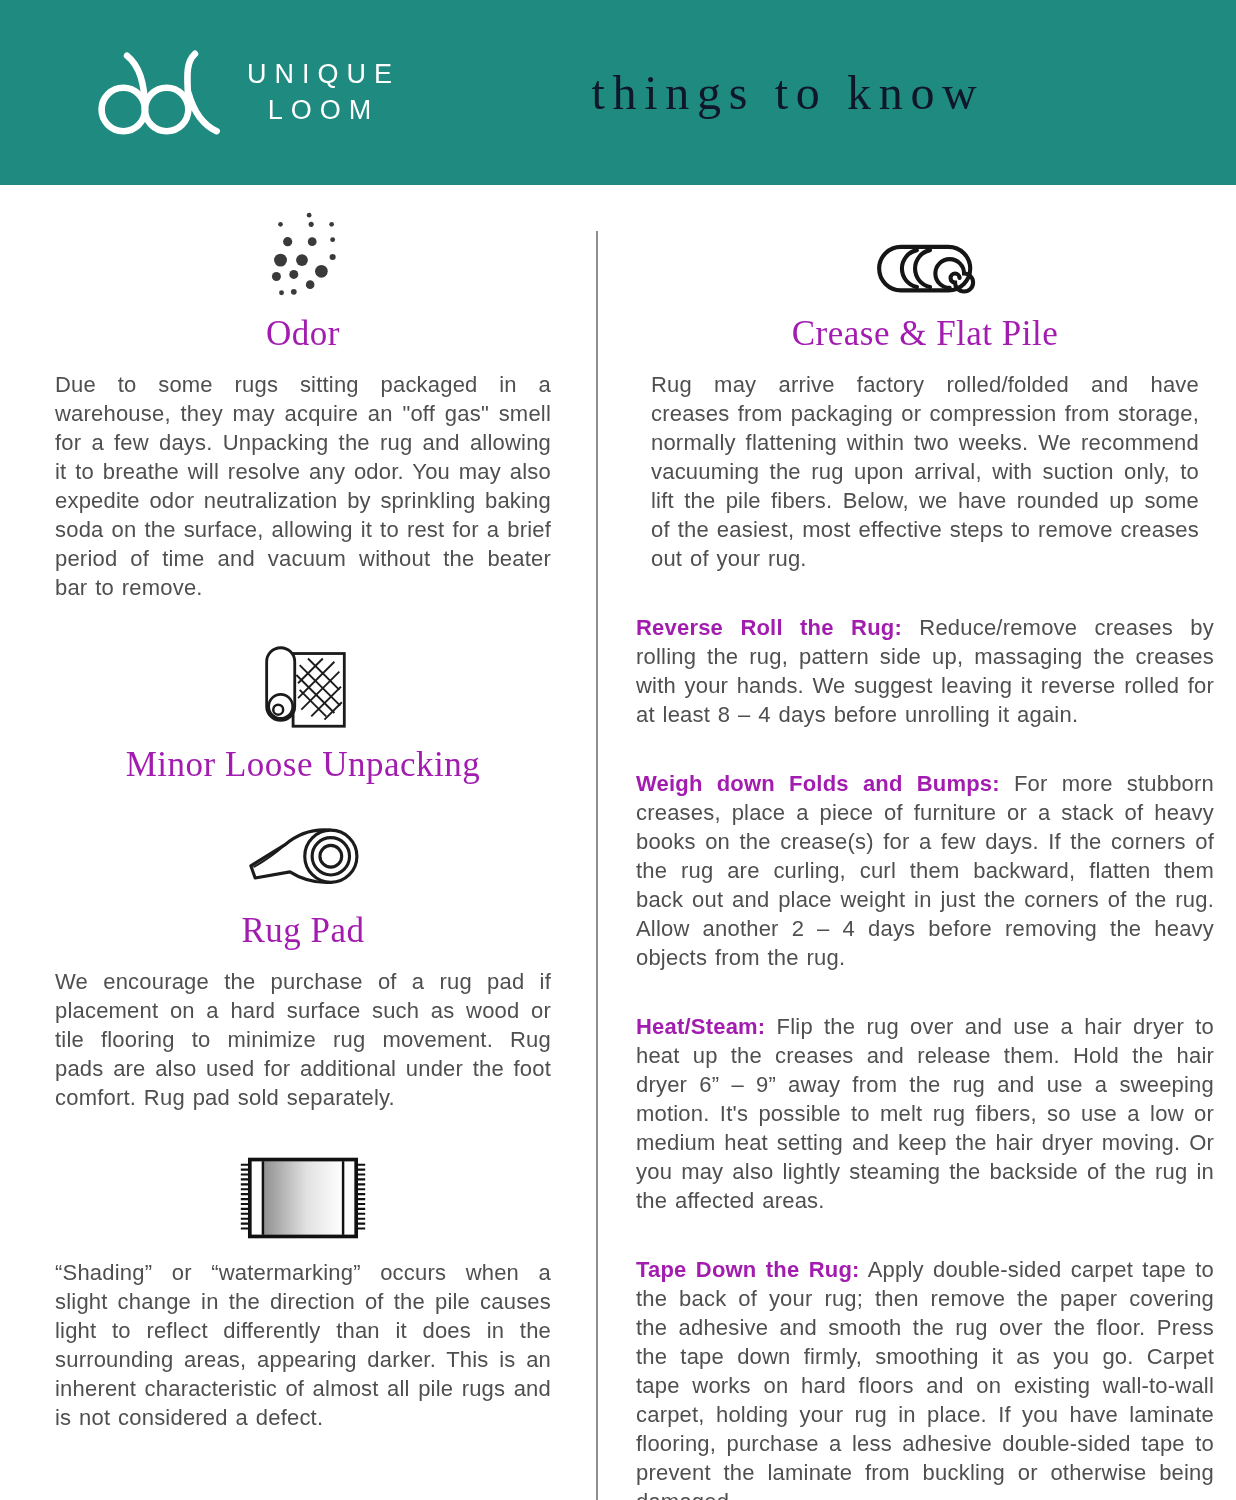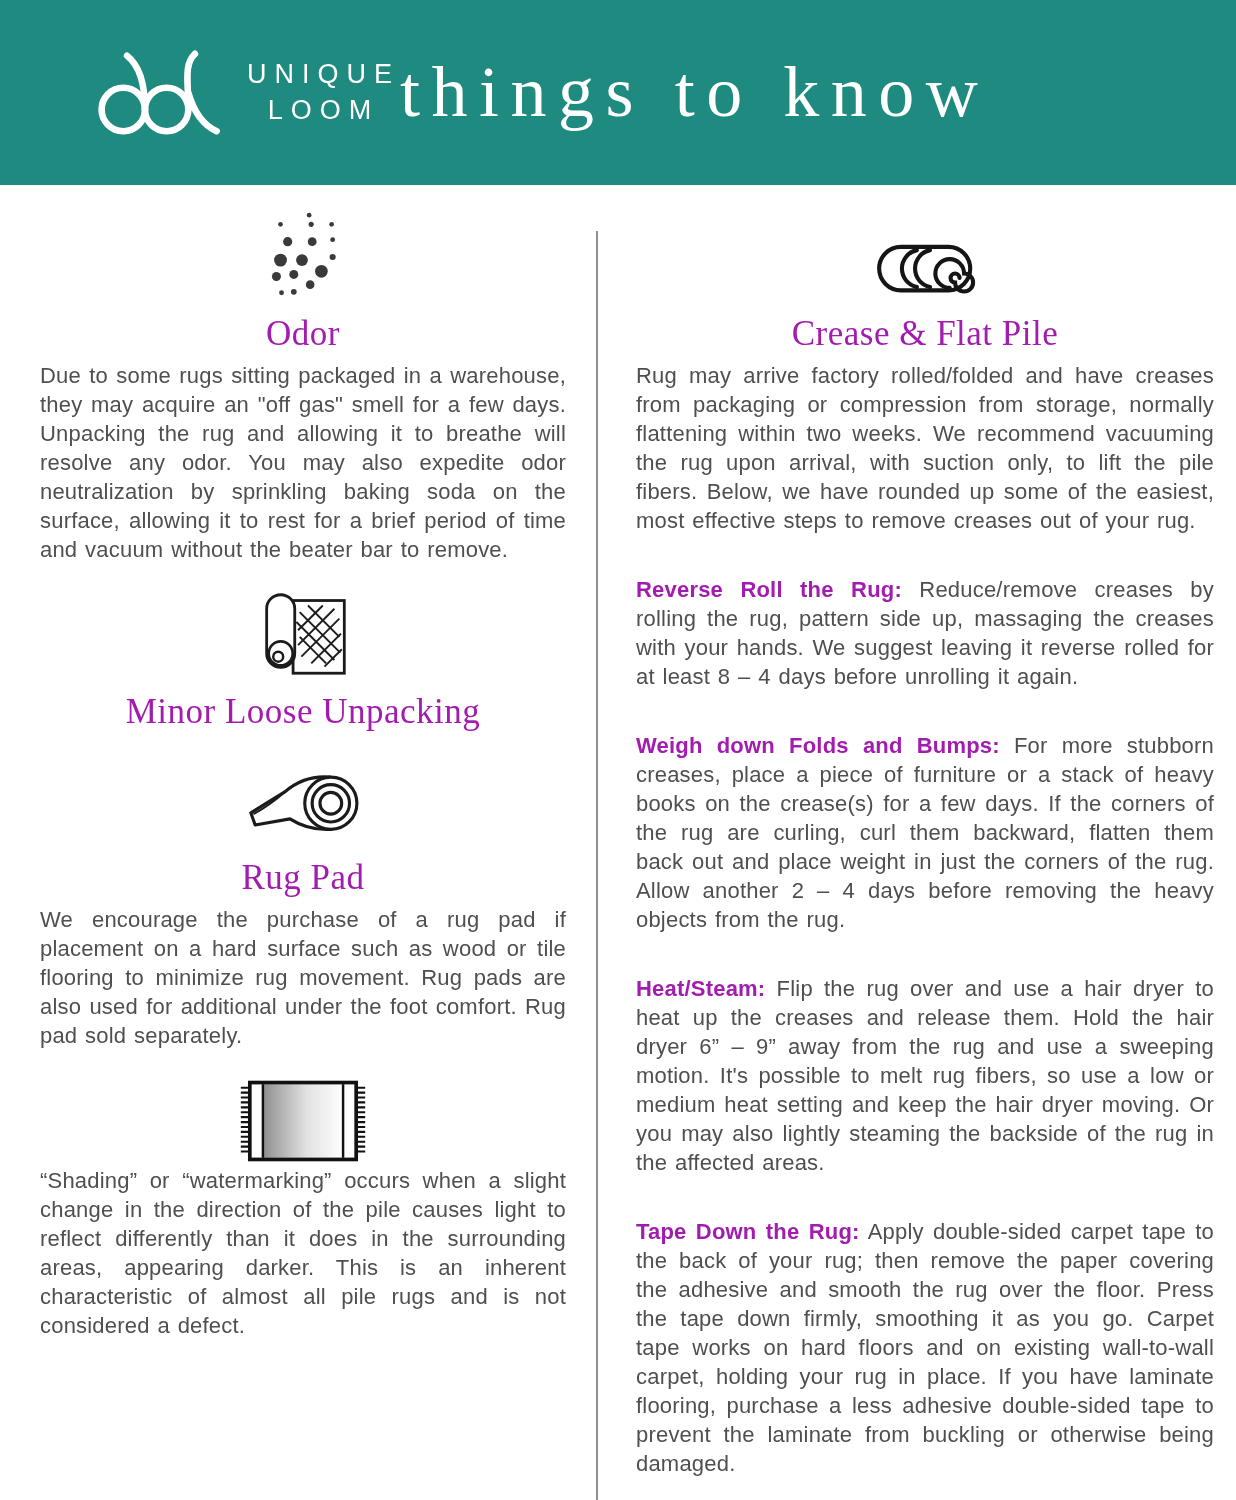--- a/index.html
+++ b/index.html
@@ -26,24 +26,25 @@
     font-size:27px;
     letter-spacing:8px;
     line-height:1.3;
     text-align:center;
     font-weight:400;
   }
   .brand-text span{display:block;}
   .page-title{
     flex:1;
     margin:0;
-    color:#ffffff;
+    text-align:center;
+    color:#0f172a;
     font-family:"Liberation Serif", serif;
     font-weight:400;
-    font-size:72px;
+    font-size:48px;
     letter-spacing:0.16em;
     white-space:nowrap;
   }
   
   .content{
     position:relative;
     display:flex;
     height:1315px;
     box-sizing:border-box;
   }
@@ -67,21 +68,21 @@
     margin:12px 0 6px;
     letter-spacing:0.5px;
   }
   p.body{
     text-align:justify;
     color:#4F4F4F;
     font-size:22px;
     line-height:29px;
     letter-spacing:0.2px;
     word-spacing:1.5px;
-    margin:0;
+    margin:15px;
   }
   p.tip{margin:40px 0 0;}
   p.tip strong{color:#a21caf;font-weight:bold;}
   
   .s-odor .icon-wrap{padding-top:24px;}
   .s-thread .icon-wrap{padding-top:20px;}
   .s-pad .icon-wrap{padding-top:26px;}
   .s-shade .icon-wrap{padding-top:26px;}
   .s-crease .icon-wrap{padding-top:52px;}
 </style>

